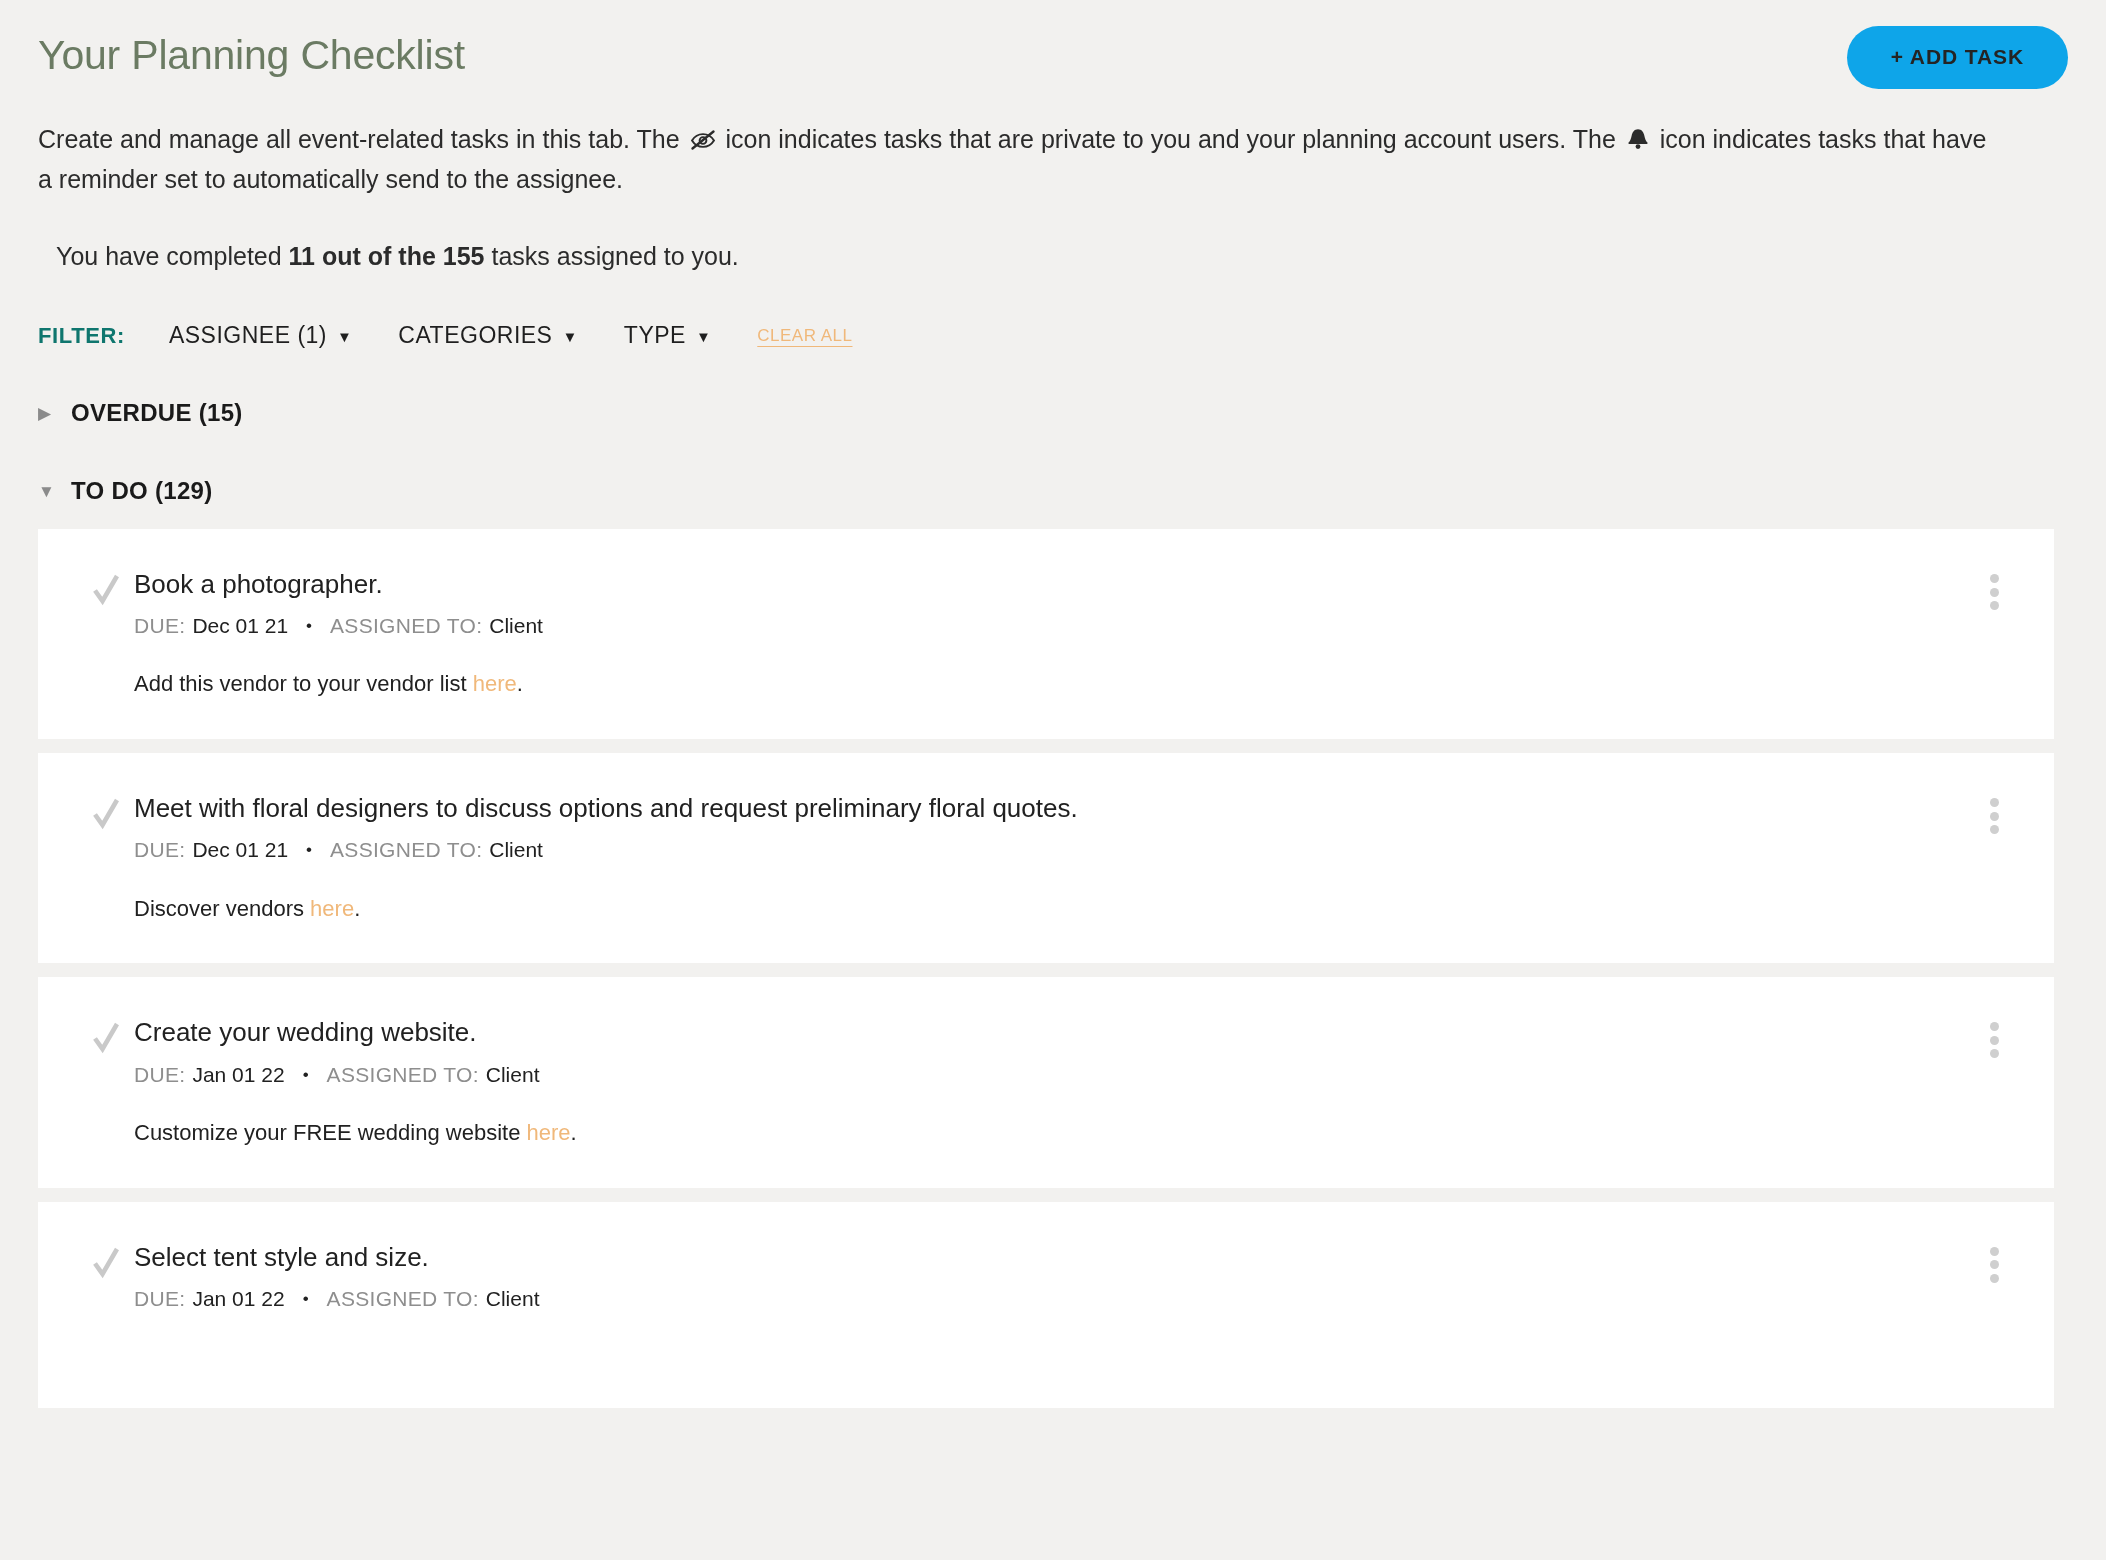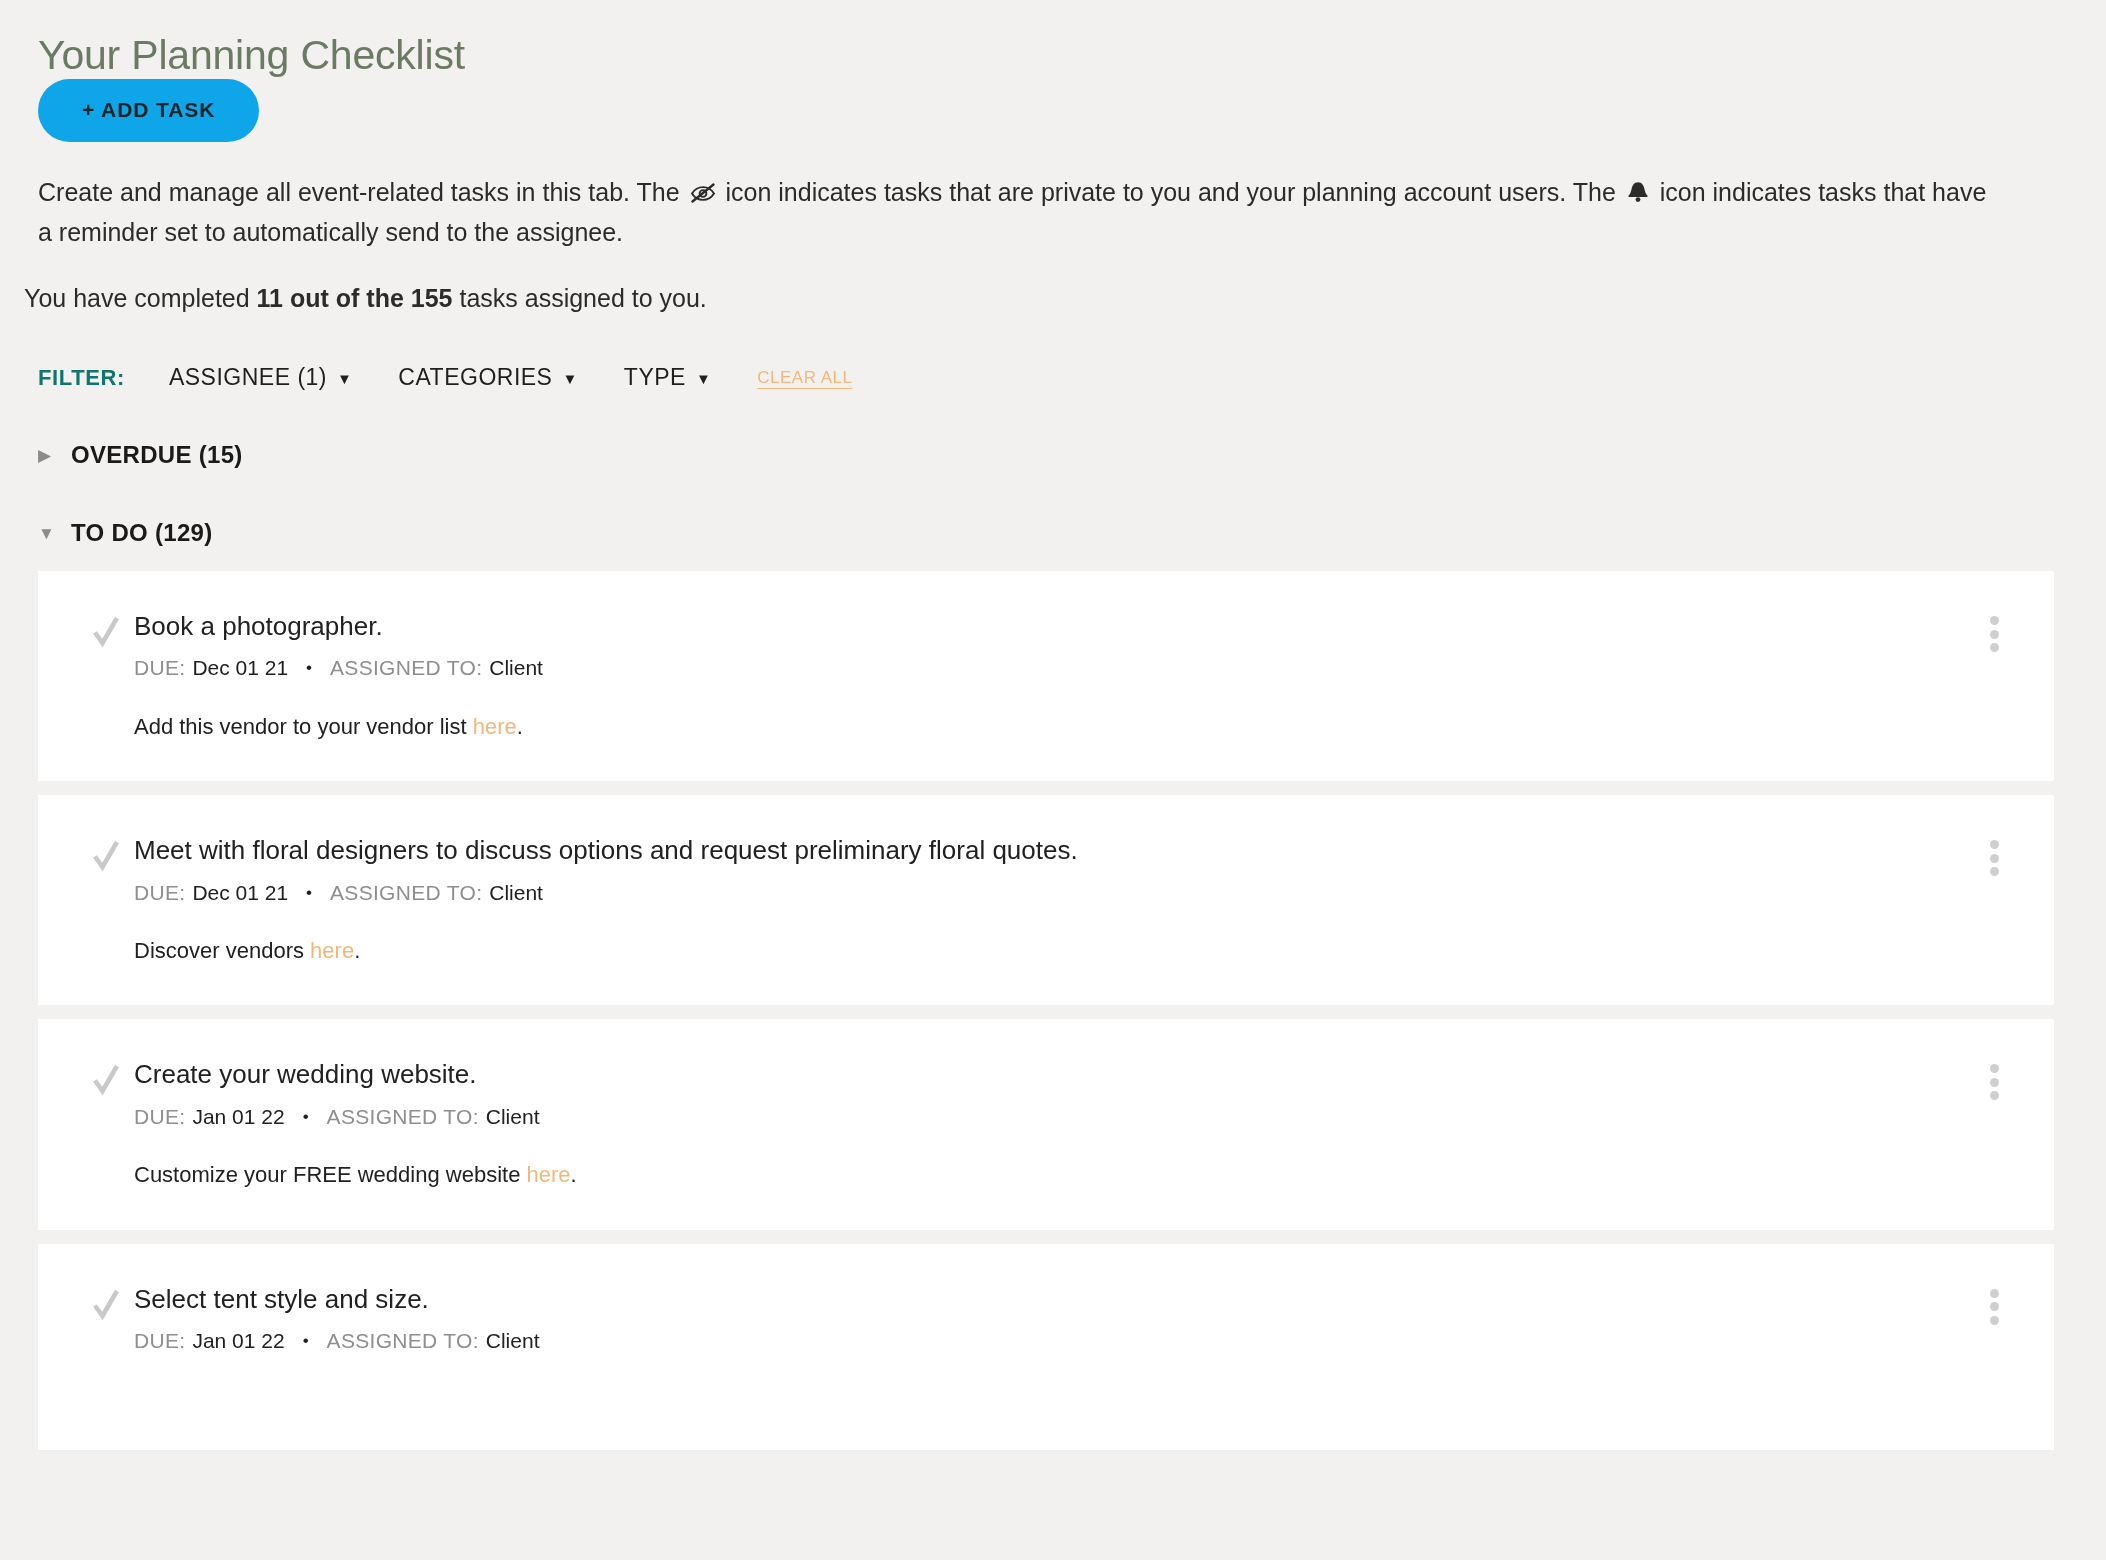--- a/index.html
+++ b/index.html
@@ -24,21 +24,20 @@
     height: 1560px;
     padding: 0;
   }
 
   
   .header-row {
     display: flex;
     align-items: flex-start;
     justify-content: space-between;
     padding: 26px 38px 0 38px;
-    flex-direction: column;
   }
 
   .page-title {
     font-size: 41px;
     font-weight: 400;
     color: #6b7b63;
     letter-spacing: -0.2px;
     line-height: 1.15;
     padding-top: 6px;
   }
@@ -67,22 +66,22 @@
     max-width: 2030px;
   }
 
   .icon-inline {
     display: inline-block;
     vertical-align: -4px;
     margin: 0 2px;
   }
 
   .stats {
-    padding: 0 24px;
-    margin-top: 31px;
+    padding: 0 56px;
+    margin-top: 42px;
     font-size: 25px;
     line-height: 1.4;
     color: #2b2b2b;
   }
   .stats b { font-weight: 700; }
 
   
   .filter-row {
     display: flex;
     align-items: center;

